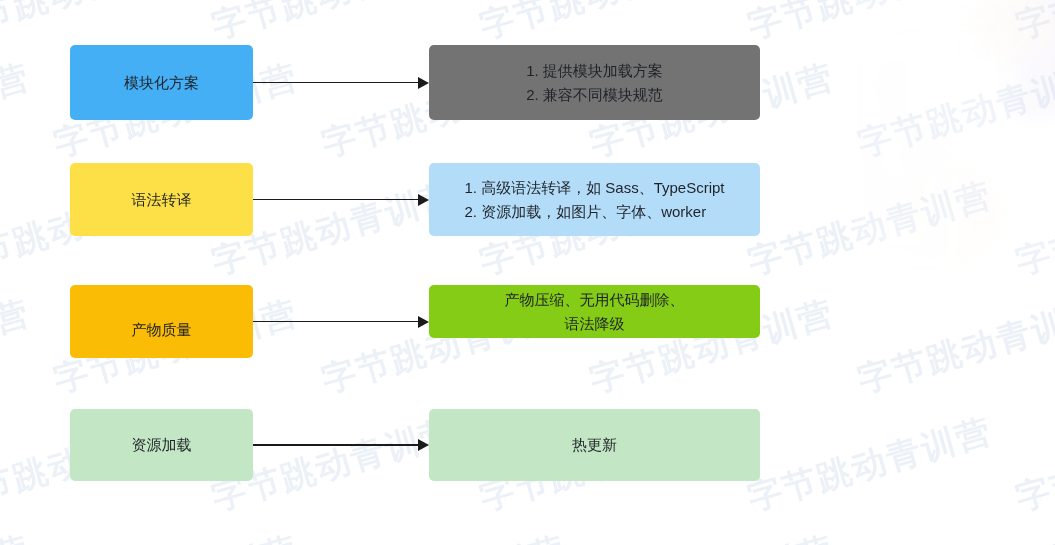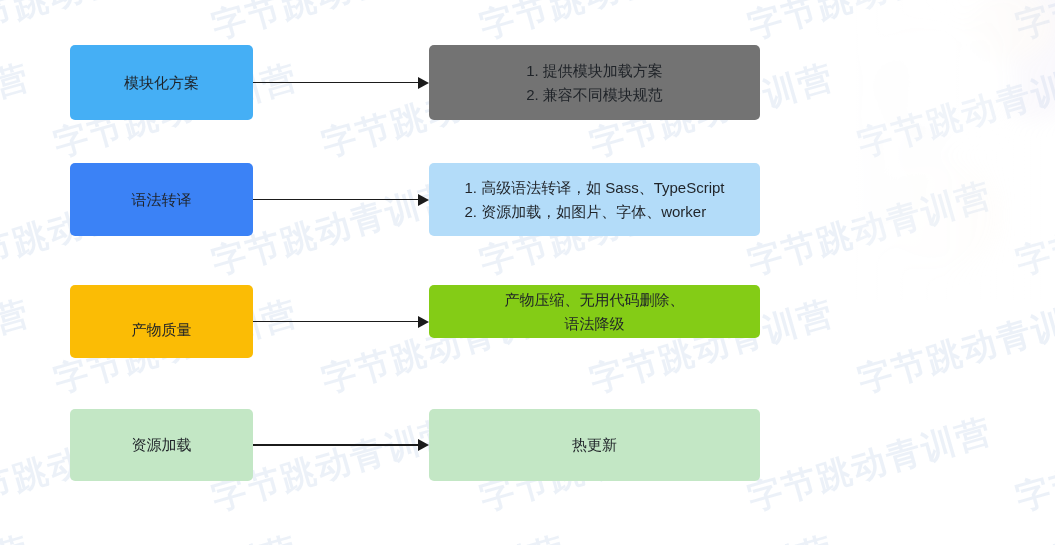--- a/index.html
+++ b/index.html
@@ -174,21 +174,21 @@
         <div class="arrow" style="left: 253px; top: 76.5px; width: 176px;">
           <div class="shaft" style="width: 166px;"></div>
           <div class="head" style="left: 165px;"></div>
         </div>
         <div class="node right" style="top: 45px; height: 75px; background: #737373;">
           <span class="node-lines numbered" style="color: rgb(31, 35, 40);">1. 提供模块加载方案
 2. 兼容不同模块规范</span>
         </div>
       </div>
       <div class="row">
-        <div class="node left" style="top: 163px; height: 73px; background: #3b82f6;">
+        <div class="node left" style="top: 163px; height: 73px; background: #fde047;">
           <span class="node-label" style="color: rgb(31, 35, 40);">语法转译</span>
         </div>
         <div class="arrow" style="left: 253px; top: 193.5px; width: 176px;">
           <div class="shaft" style="width: 166px;"></div>
           <div class="head" style="left: 165px;"></div>
         </div>
         <div class="node right" style="top: 163px; height: 73px; background: rgb(179, 220, 249);">
           <span class="node-lines numbered" style="color: rgb(31, 35, 40);">1. 高级语法转译，如 Sass、TypeScript
 2. 资源加载，如图片、字体、worker</span>
         </div>

